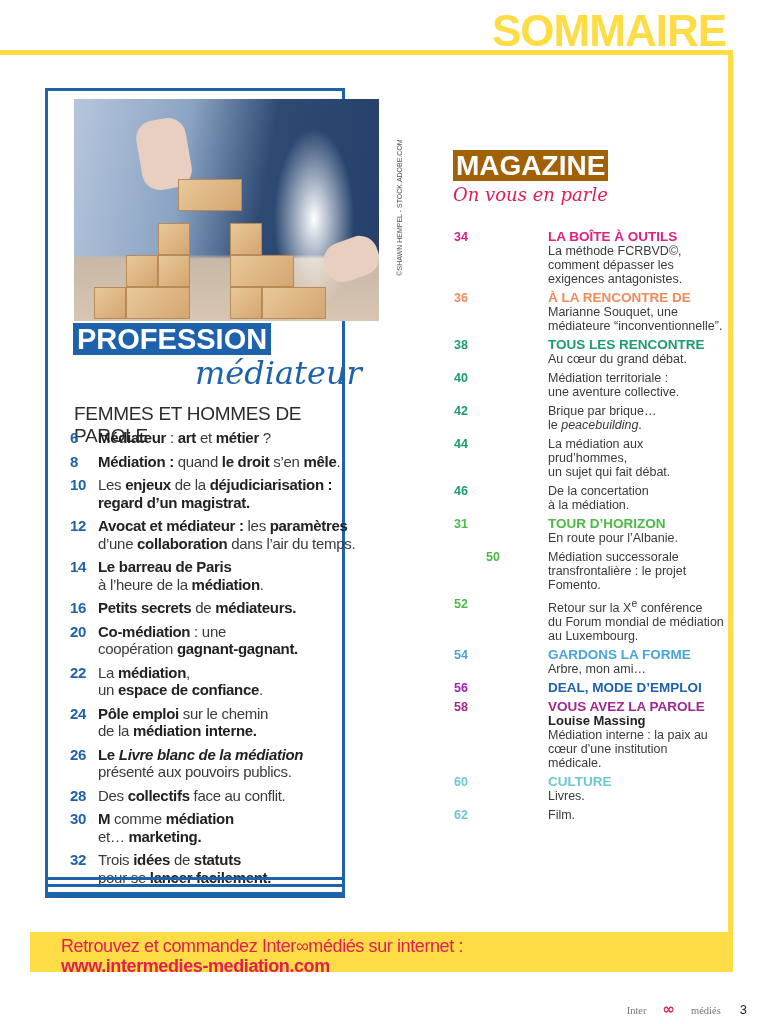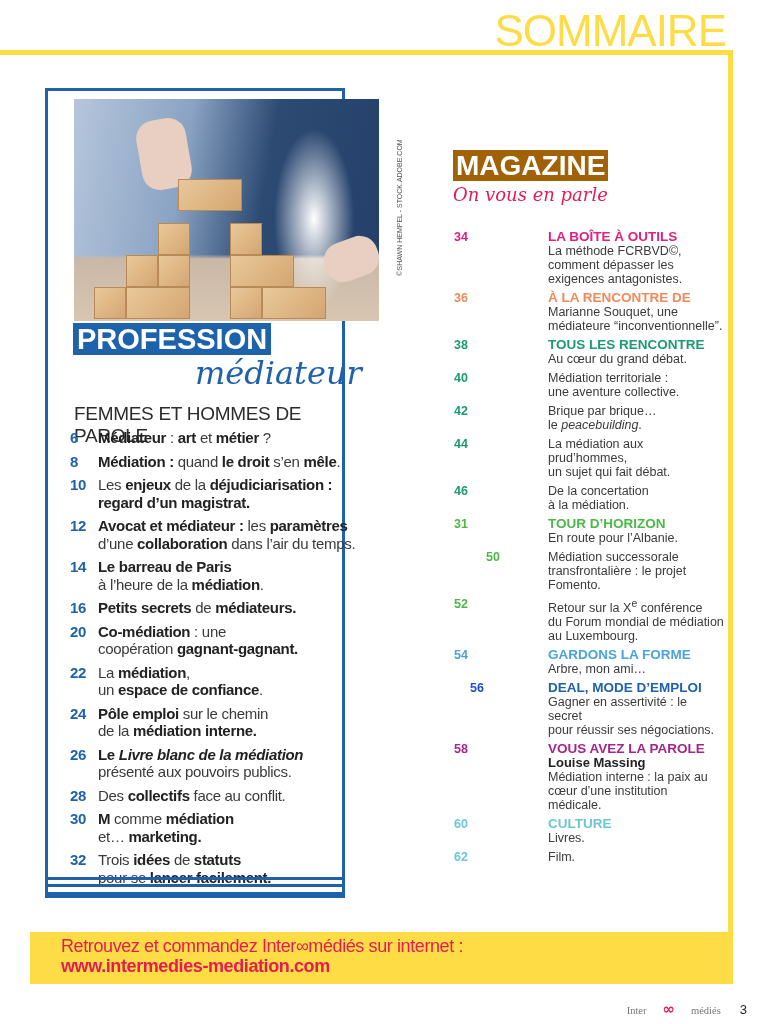--- a/index.html
+++ b/index.html
@@ -2,21 +2,21 @@
 <html><head>
 <meta charset="utf-8">
 <style>
   * { margin:0; padding:0; box-sizing:border-box; }
   html, body { width:768px; height:1024px; background:#ffffff; overflow:hidden; }
   body { position:relative; font-family:"Liberation Sans", sans-serif; color:#2b2b2b; }
 
   .yellow-hline { position:absolute; left:0; top:50px; width:733px; height:5px; background:#fedc45; }
   .yellow-vline { position:absolute; left:728px; top:50px; width:5px; height:885px; background:#fedc45; border-top-right-radius:3px; }
 
-  .title { position:absolute; right:42px; top:9px; font-weight:normal; font-size:44px; letter-spacing:-1px; color:#fedc45; line-height:44px; }
+  .title { position:absolute; right:42px; top:9px; font-weight:bold; font-size:44px; letter-spacing:-1px; color:#fedc45; line-height:44px; }
 
   
   .prof-box { position:absolute; left:45px; top:88px; width:300px; height:810px; border:3px solid #1e62ab; }
   .photo { position:absolute; left:26px; top:8px; width:305px; height:222px;
     background:
       radial-gradient(ellipse 40px 90px at 240px 120px, #ffffff 0%, rgba(255,255,255,0) 100%),
       linear-gradient(180deg, rgba(0,0,0,0) 70%, #c9b8a6 72%, #d8c6b3 100%),
       linear-gradient(100deg, #b6c6dc 0%, #8aa3c3 35%, #2d4a73 60%, #24406a 100%);
     overflow:hidden; }
   .block { position:absolute; background:linear-gradient(135deg,#e9c89a,#d4a670); border:1px solid #b88a57; }
@@ -42,21 +42,21 @@
   .mag-label { position:absolute; left:453px; top:150px; background:#a16207; color:#fff; font-weight:bold; font-size:28px; line-height:31px; padding:0 3px; }
   .mag-sub { position:absolute; left:453px; top:184px; font-family:"DejaVu Serif", serif; font-style:italic; color:#e31c55; font-size:18px; }
 
   .mag-list { position:absolute; left:454px; top:230px; width:270px; list-style:none; }
   .mag-list li { display:flex; margin-bottom:5px; }
   .mag-list .num { width:46px; flex:none; font-weight:bold; font-size:12.5px; line-height:14px; }
   .mag-list .body { font-size:12.5px; line-height:14px; color:#3a3a3a;margin-left:48px; }
   .mag-list .sec { font-weight:bold; font-size:13.5px; line-height:14px; }
   .mag-list .author { font-weight:bold; color:#222; font-size:13px; }
 
-  .banner { position:absolute; left:30px; top:932px; width:703px; height:52px; background:#fedc45; padding:5px 0 0 31px; }
+  .banner { position:absolute; left:30px; top:932px; width:703px; height:40px; background:#fedc45; padding:5px 0 0 31px; }
   .banner .l1 { color:#e31c55; font-size:18px; line-height:19px; letter-spacing:-0.4px; }
   .banner .l2 { color:#e31c55; font-weight:bold; font-size:18px; line-height:20px; letter-spacing:-0.4px; }
 
   .footer { position:absolute; right:21px; top:1000px; display:flex; align-items:baseline; gap:16px; font-family:"Liberation Serif", serif; font-size:10.5px; color:#777; }
   .footer .inf { color:#e31c55; font-weight:bold; font-size:15px; font-family:"DejaVu Sans", sans-serif; }
   .footer .pg { font-family:"Liberation Sans", sans-serif; color:#222; font-size:13px; margin-left:3px; }
 </style>
 </head>
 <body>
 
@@ -220,24 +220,23 @@
       </div>
     </li>
     <li>
       <span class="num" style="color: rgb(74, 163, 217);">54</span>
       <div class="body">
         <div class="sec" style="color: rgb(74, 163, 217);">GARDONS LA FORME</div>
         <div>Arbre, mon ami…</div>
       </div>
     </li>
     <li>
-      <span class="num" style="color: #1d4ed8; text-align: center;">56</span>
+      <span class="num" style="color: #a21caf;">56</span>
       <div class="body">
         <div class="sec" style="color: rgb(30, 98, 171);">DEAL, MODE D’EMPLOI</div>
-        <div>Gagner en assertivité : le secret<br>pour réussir ses négociations.</div>
       </div>
     </li>
     <li>
       <span class="num" style="color: rgb(163, 38, 143);">58</span>
       <div class="body">
         <div class="sec" style="color: rgb(163, 38, 143);">VOUS AVEZ LA PAROLE</div>
         <div class="author">Louise Massing</div>
         <div>Médiation interne : la paix au<br>cœur d’une institution médicale.</div>
       </div>
     </li>

